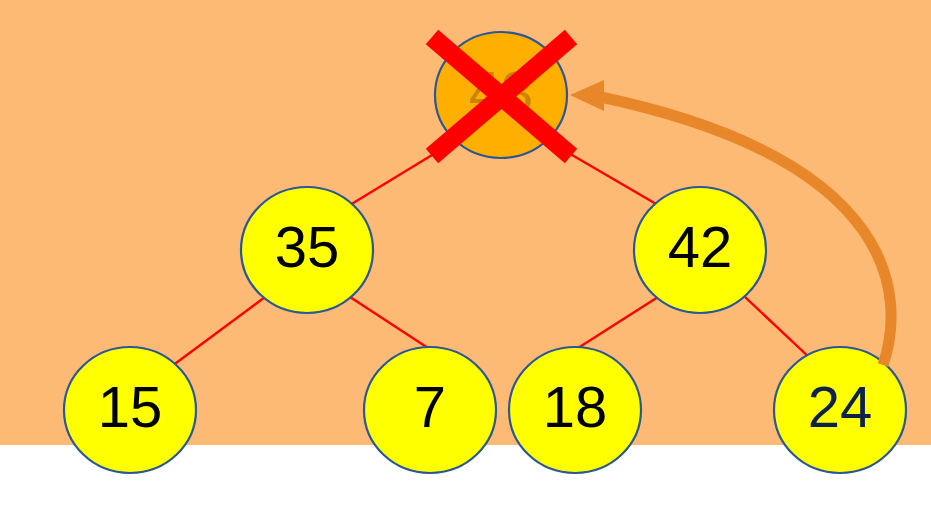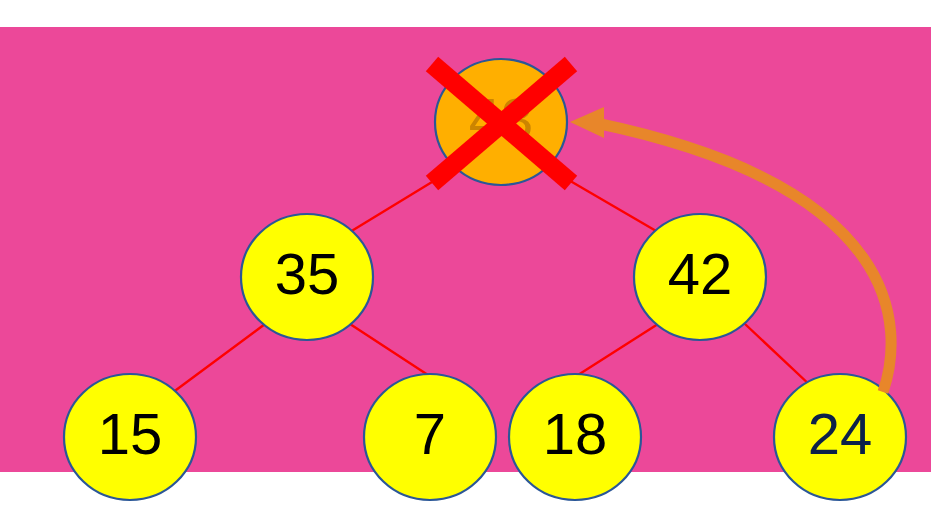--- a/index.html
+++ b/index.html
@@ -10,22 +10,21 @@
   body {
     width: 931px;
     height: 517px;
     overflow: hidden;
     font-family: "Liberation Sans", sans-serif;
   }
   #canvas {
     position: relative;
     width: 931px;
     height: 445px;
-    background: #ec4899;
-    margin-top: 27px;
+    background: #fdba74;
   }
   #tree-svg {
     position: absolute;
     left: 0;
     top: 0;
     width: 931px;
     height: 517px;
   }
   .node-label {
     font-family: "Liberation Sans", sans-serif;

